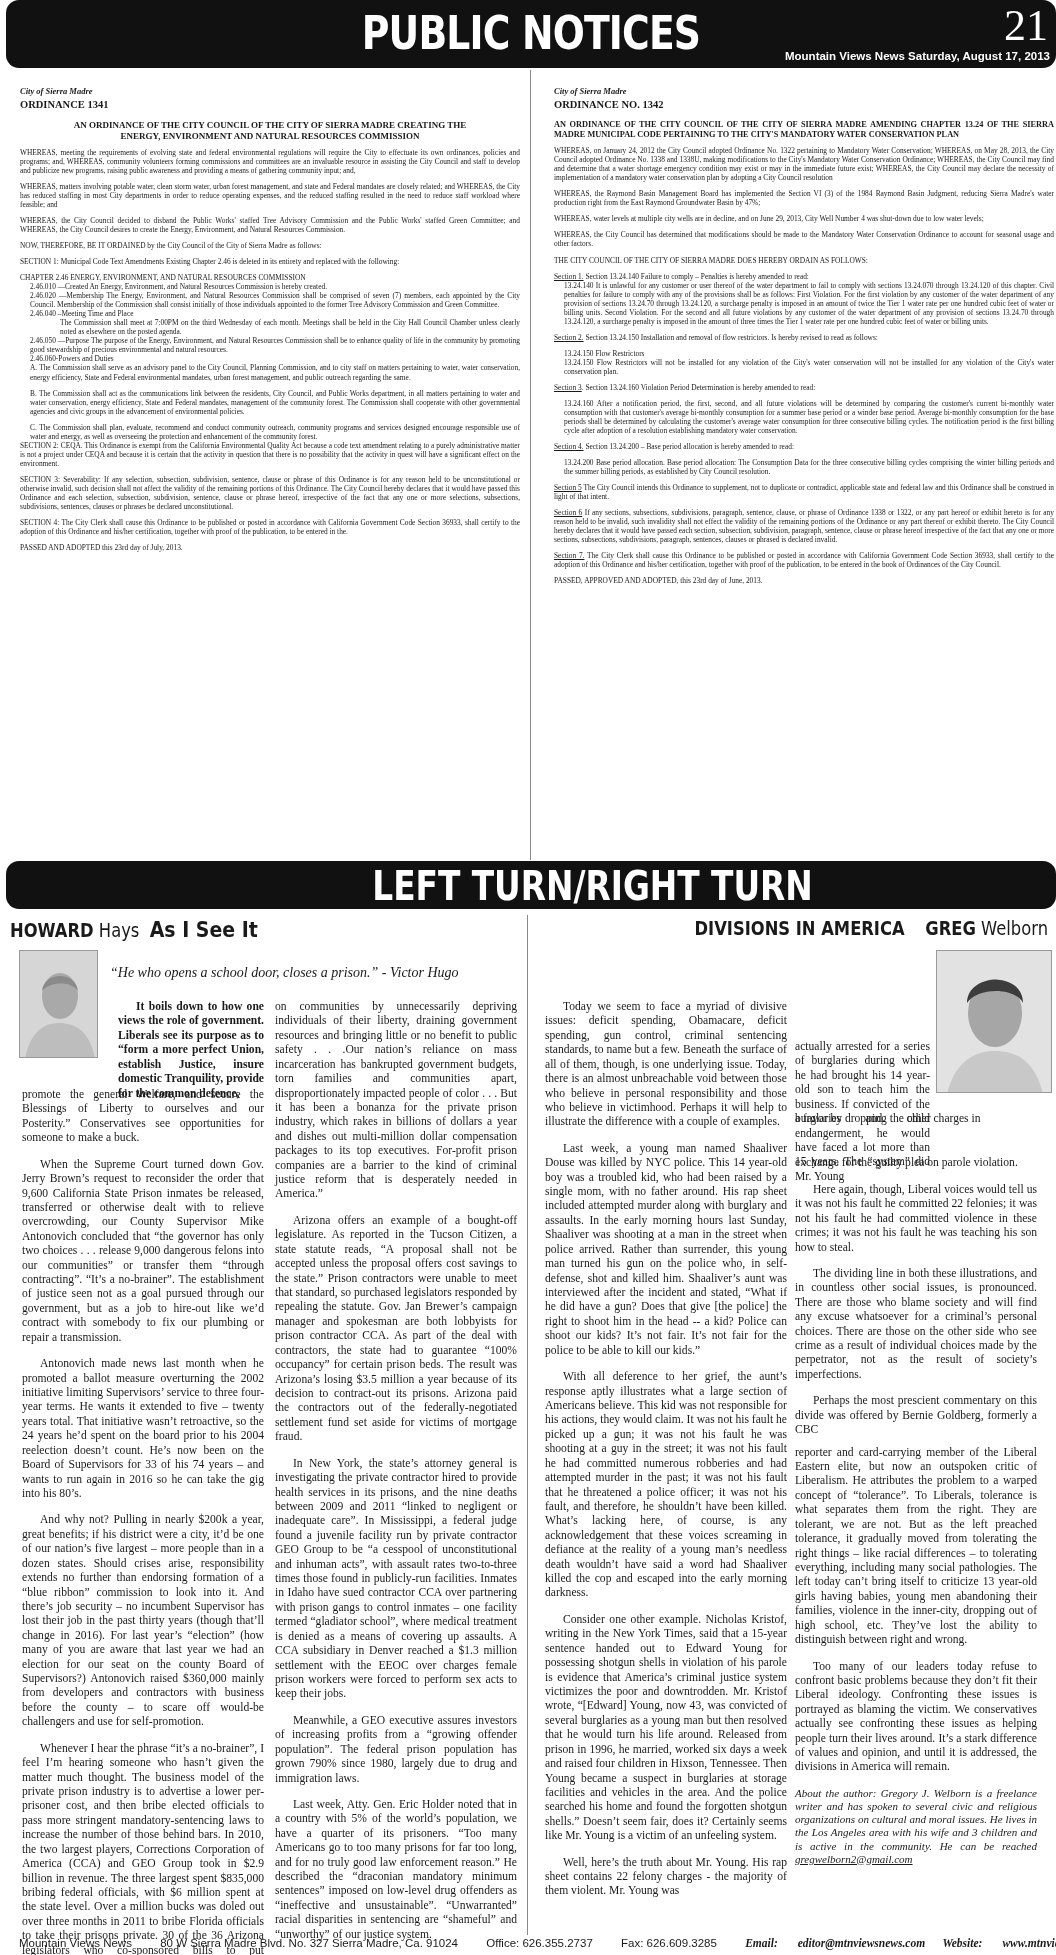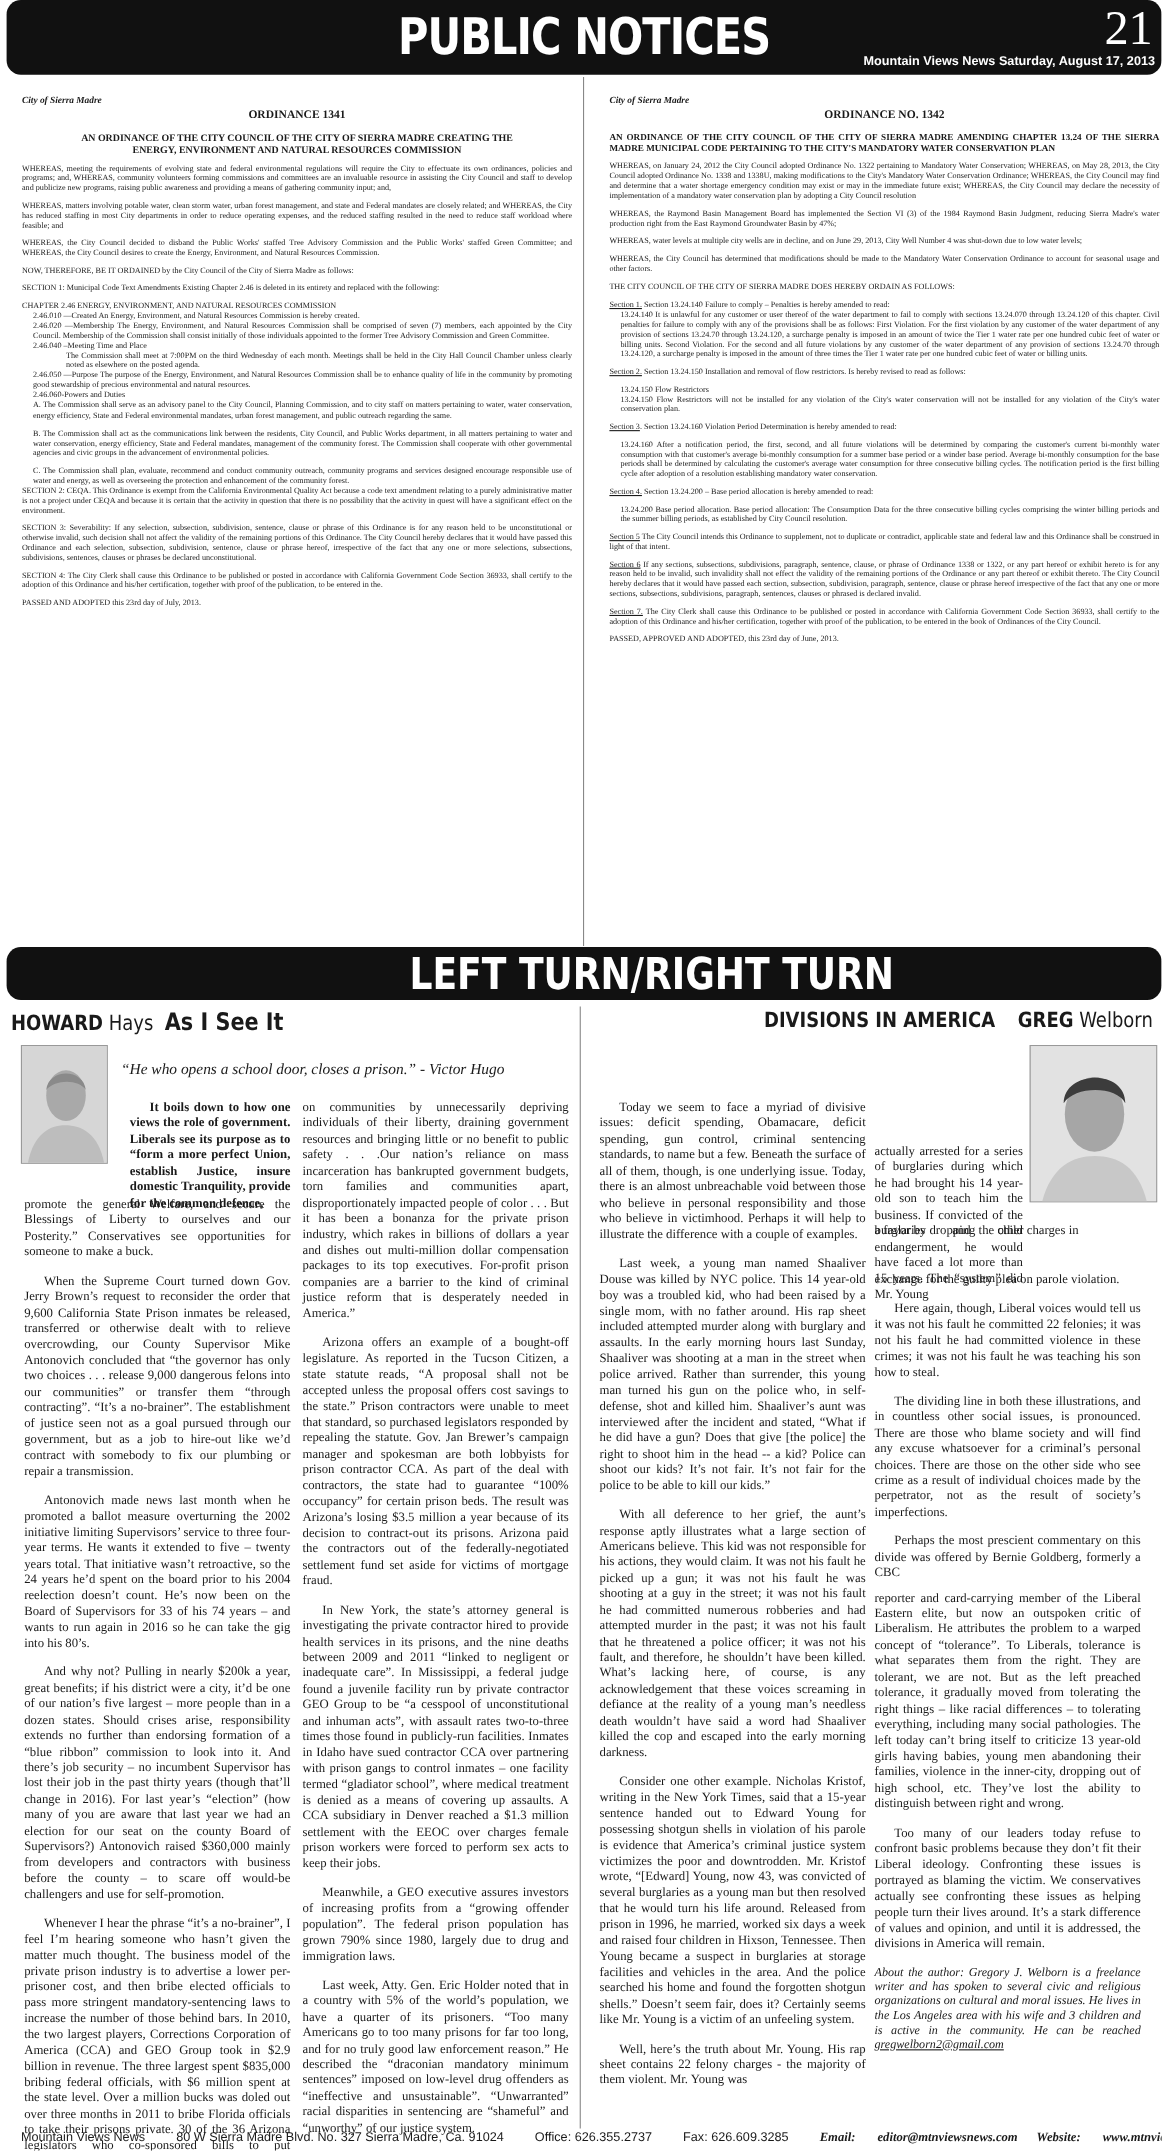--- a/index.html
+++ b/index.html
@@ -14,21 +14,21 @@
   #top-banner .pageno { position: absolute; right: 8px; top: 0; font-family: "Liberation Serif", serif;
     font-size: 44px; }
   #top-banner .dateline { position: absolute; right: 6px; top: 50px; font-family: "Liberation Sans", sans-serif;
     font-weight: bold; font-size: 11.5px; }
 
   .notice { position: absolute; top: 86px; font-size: 7.4px; line-height: 1.22; text-align: justify; }
   #notice-left { left: 20px; width: 500px; }
   #notice-right { left: 554px; width: 500px; }
   .col-divider { position: absolute; width: 1px; background: #888; }
   .notice .city { font-style: italic; font-weight: bold; font-size: 8.5px; margin-bottom: 3px; }
-  .notice .ord-no { text-align: center; font-weight: bold; font-size: 10.5px; margin-bottom: 8px; }
+  .notice .ord-no { text-align: left; font-weight: bold; font-size: 10.5px; margin-bottom: 8px; }
   .notice .ord-title { text-align: center; font-weight: bold; font-size: 9px; margin: 0 40px 7px; line-height: 1.15; }
   #notice-right .ord-title { text-align: justify; margin: 0 0 7px; font-size: 8.3px; }
   .notice p { margin-bottom: 7px; }
   .notice .indent { padding-left: 10px; }
   .notice .code-line { margin-bottom: 0; }
   .notice .ul { text-decoration: underline; }
 
   #lt-banner { top: 861px; height: 48px; }
   #lt-banner .title { position: absolute; left: 0; right: 0; top: 2px; text-align: center; padding-left: 150px;
     font-family: "DejaVu Sans", sans-serif; font-weight: bold; font-size: 40px; transform: scaleX(0.82); }

